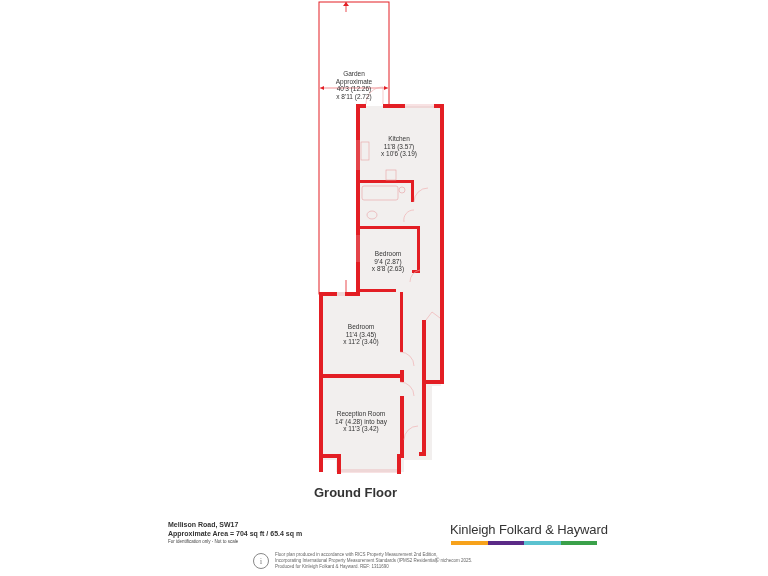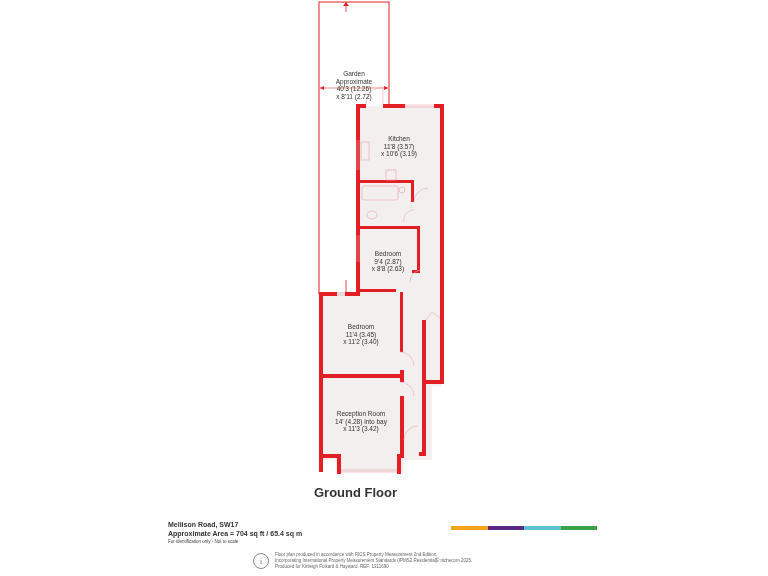--- a/index.html
+++ b/index.html
@@ -149,20 +149,21 @@
 
 <div class="floor-name">Ground Floor</div>
 
 <div class="info">
   <div class="addr">Mellison Road, SW17</div>
   <div class="area">Approximate Area = 704 sq ft / 65.4 sq m</div>
   <div class="note">For identification only - Not to scale</div>
 </div>
 
 <div class="brand">
+  <div class="name">Kinleigh Folkard &amp; Hayward</div>
   <div class="bar">
     <span style="background:#f7a21b"></span>
     <span style="background:#5b2a86"></span>
     <span style="background:#5bc2d0"></span>
     <span style="background:#3aa14a"></span>
   </div>
 </div>
 
 <div class="footer">
   <div class="info-icon">i</div>

